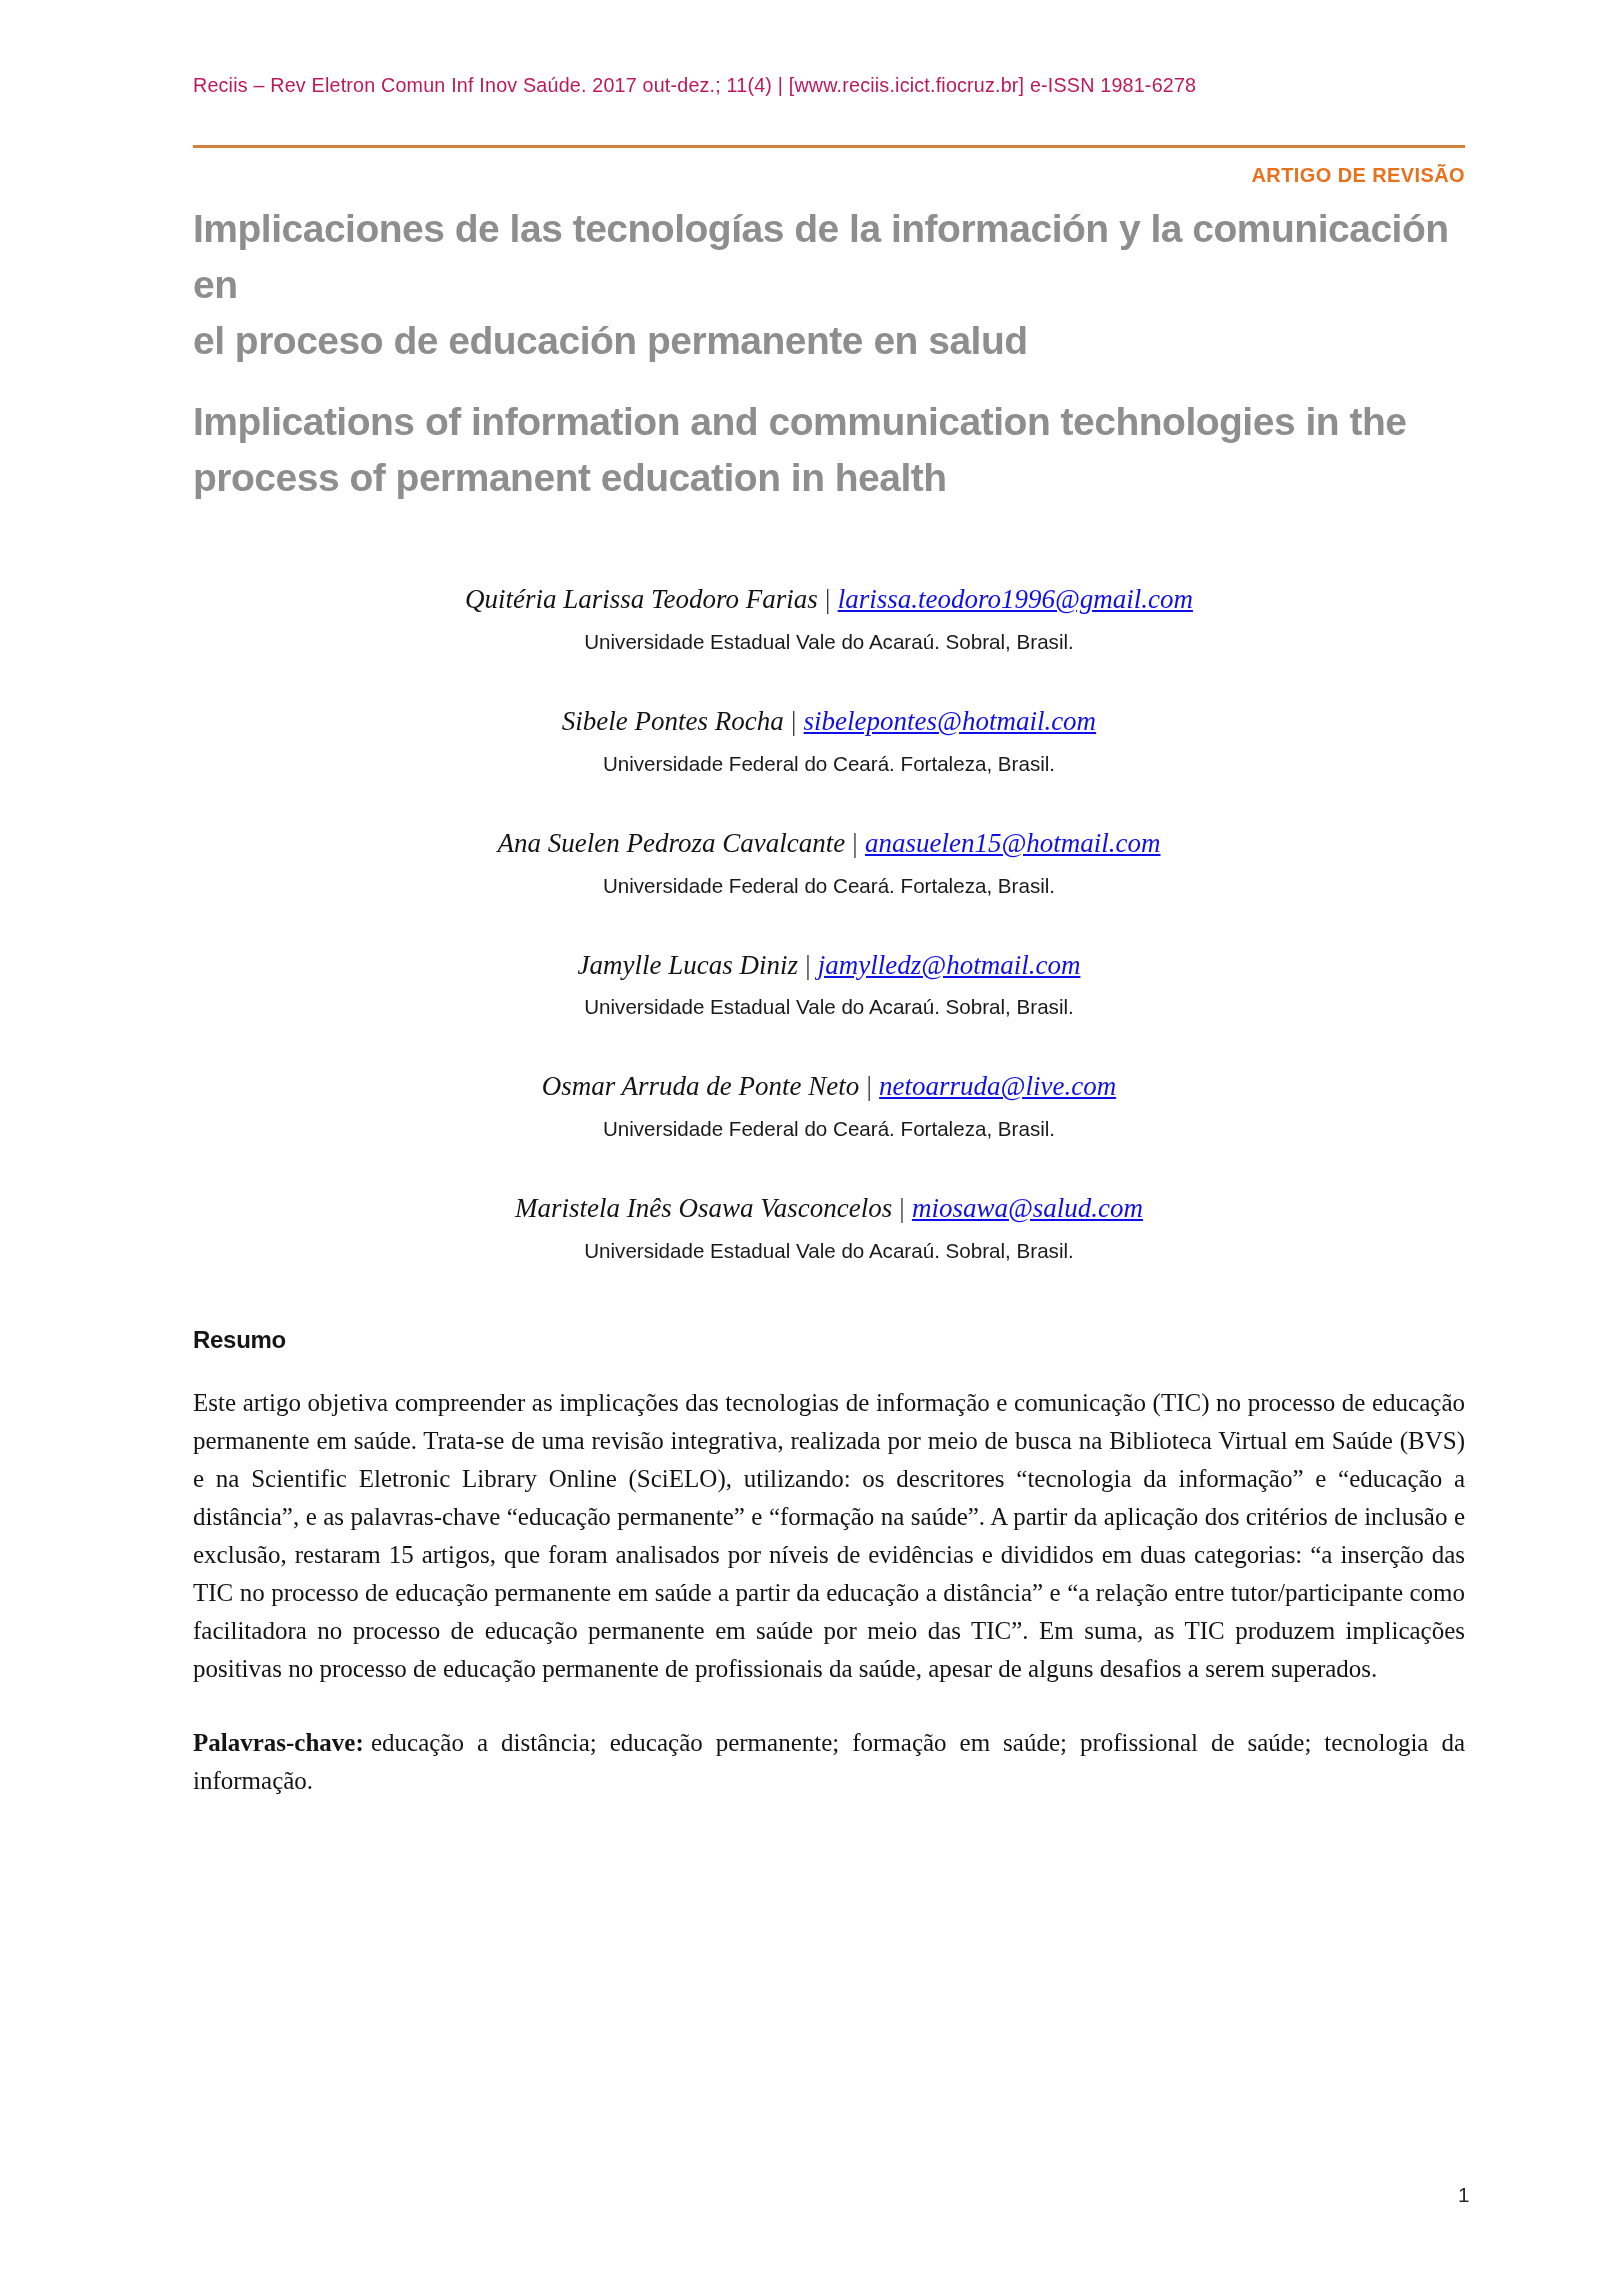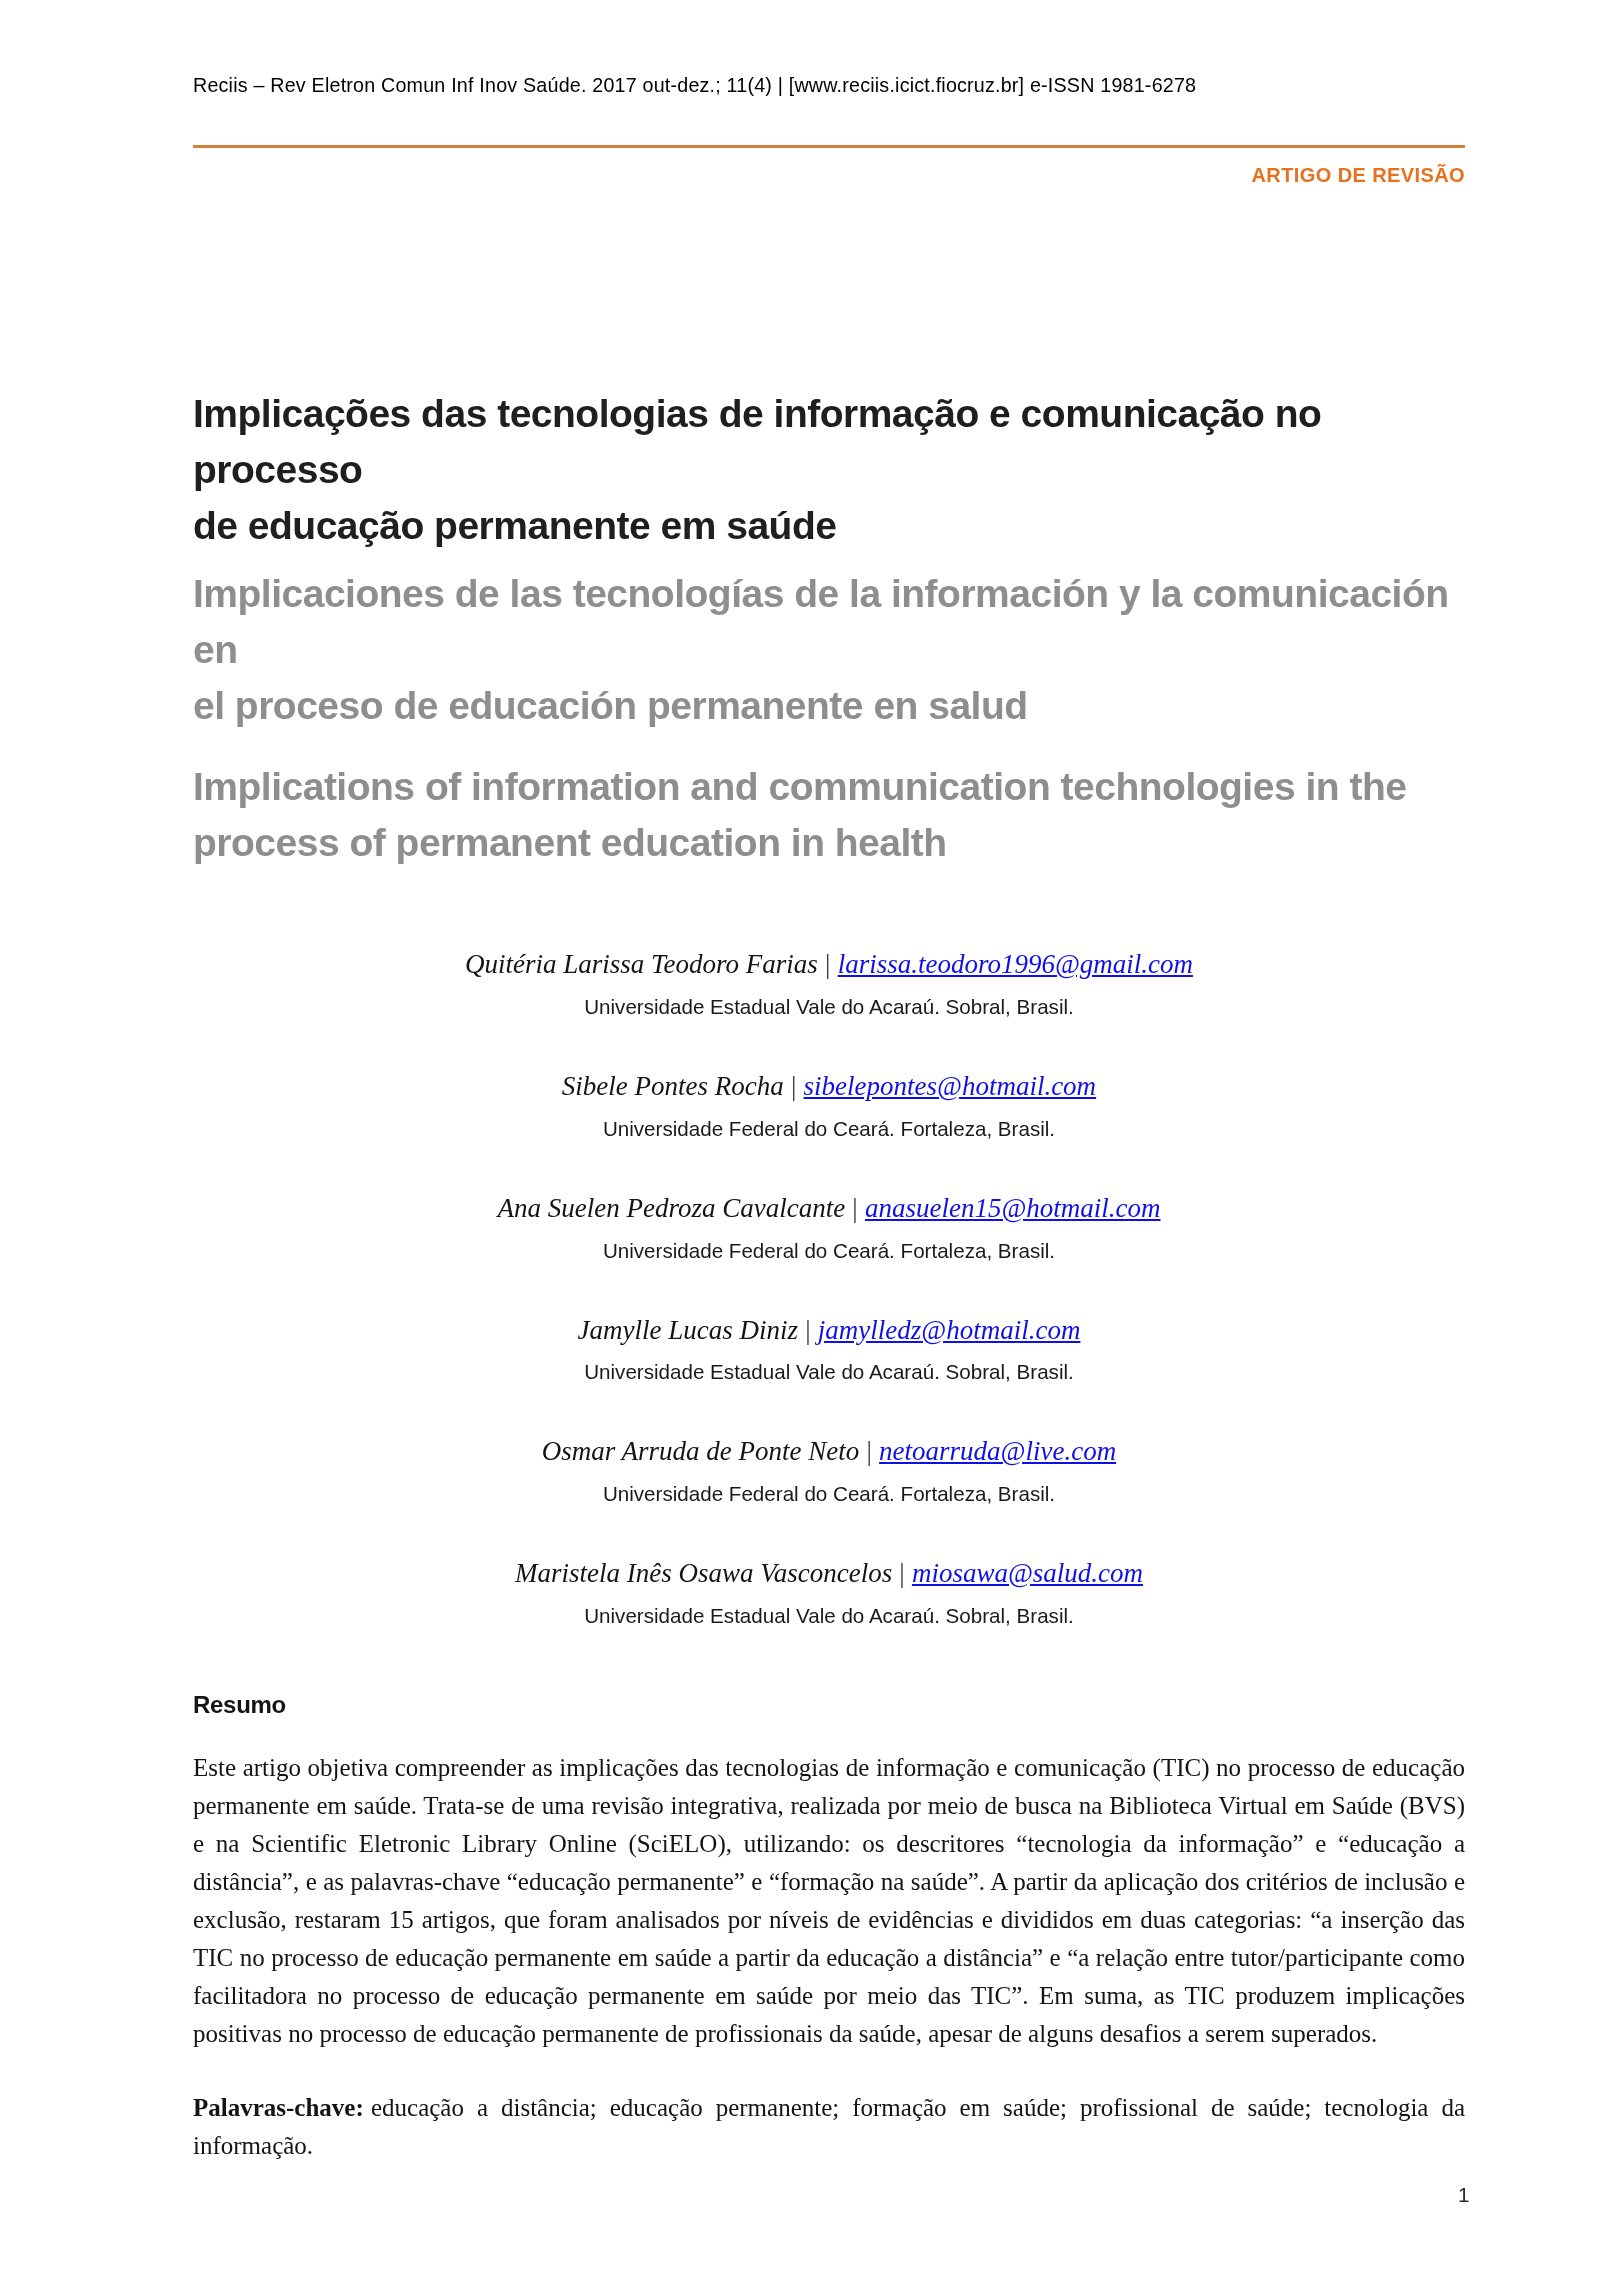--- a/index.html
+++ b/index.html
@@ -19,21 +19,21 @@
   .content {
     position: absolute;
     left: 193px;
     top: 0;
     width: 1272px;
   }
   .journal-header {
     margin-top: 73px;
     font-size: 19.7px;
     line-height: 25px;
-    color: #000000;
+    color: #be185d;
     letter-spacing: 0.2px;
   }
   .orange-rule {
     margin-top: 47px;
     height: 2.7px;
     width: 100%;
     background: #cf813c;
   }
   .article-type {
     margin-top: 14.3px;
@@ -135,22 +135,20 @@
 
 <div class="page">
   <div class="content">
 
     <div class="journal-header">Reciis – Rev Eletron Comun Inf Inov Saúde. 2017 out-dez.; 11(4) | [www.reciis.icict.fiocruz.br] e-ISSN 1981-6278</div>
 
     <div class="orange-rule"></div>
 
     <div class="article-type">ARTIGO DE REVISÃO</div>
 
-    <h1 class="title title-pt" style="margin-bottom:0;">Implicações das tecnologias de informação e comunicação no processo
-de educação permanente em saúde</h1>
     <h2 class="title title-es" style="margin-bottom:0;">Implicaciones de las tecnologías de la información y la comunicación en
 el proceso de educación permanente en salud</h2>
     <h2 class="title title-en" style="margin-bottom:0;">Implications of information and communication technologies in the
 process of permanent education in health</h2>
 
     <div class="authors">
 
       <div class="author-entry">
         <div class="author-name-line">
           <span>Quitéria Larissa Teodoro Farias</span><span class="author-separator">|</span><a class="author-email">larissa.teodoro1996@gmail.com</a>

